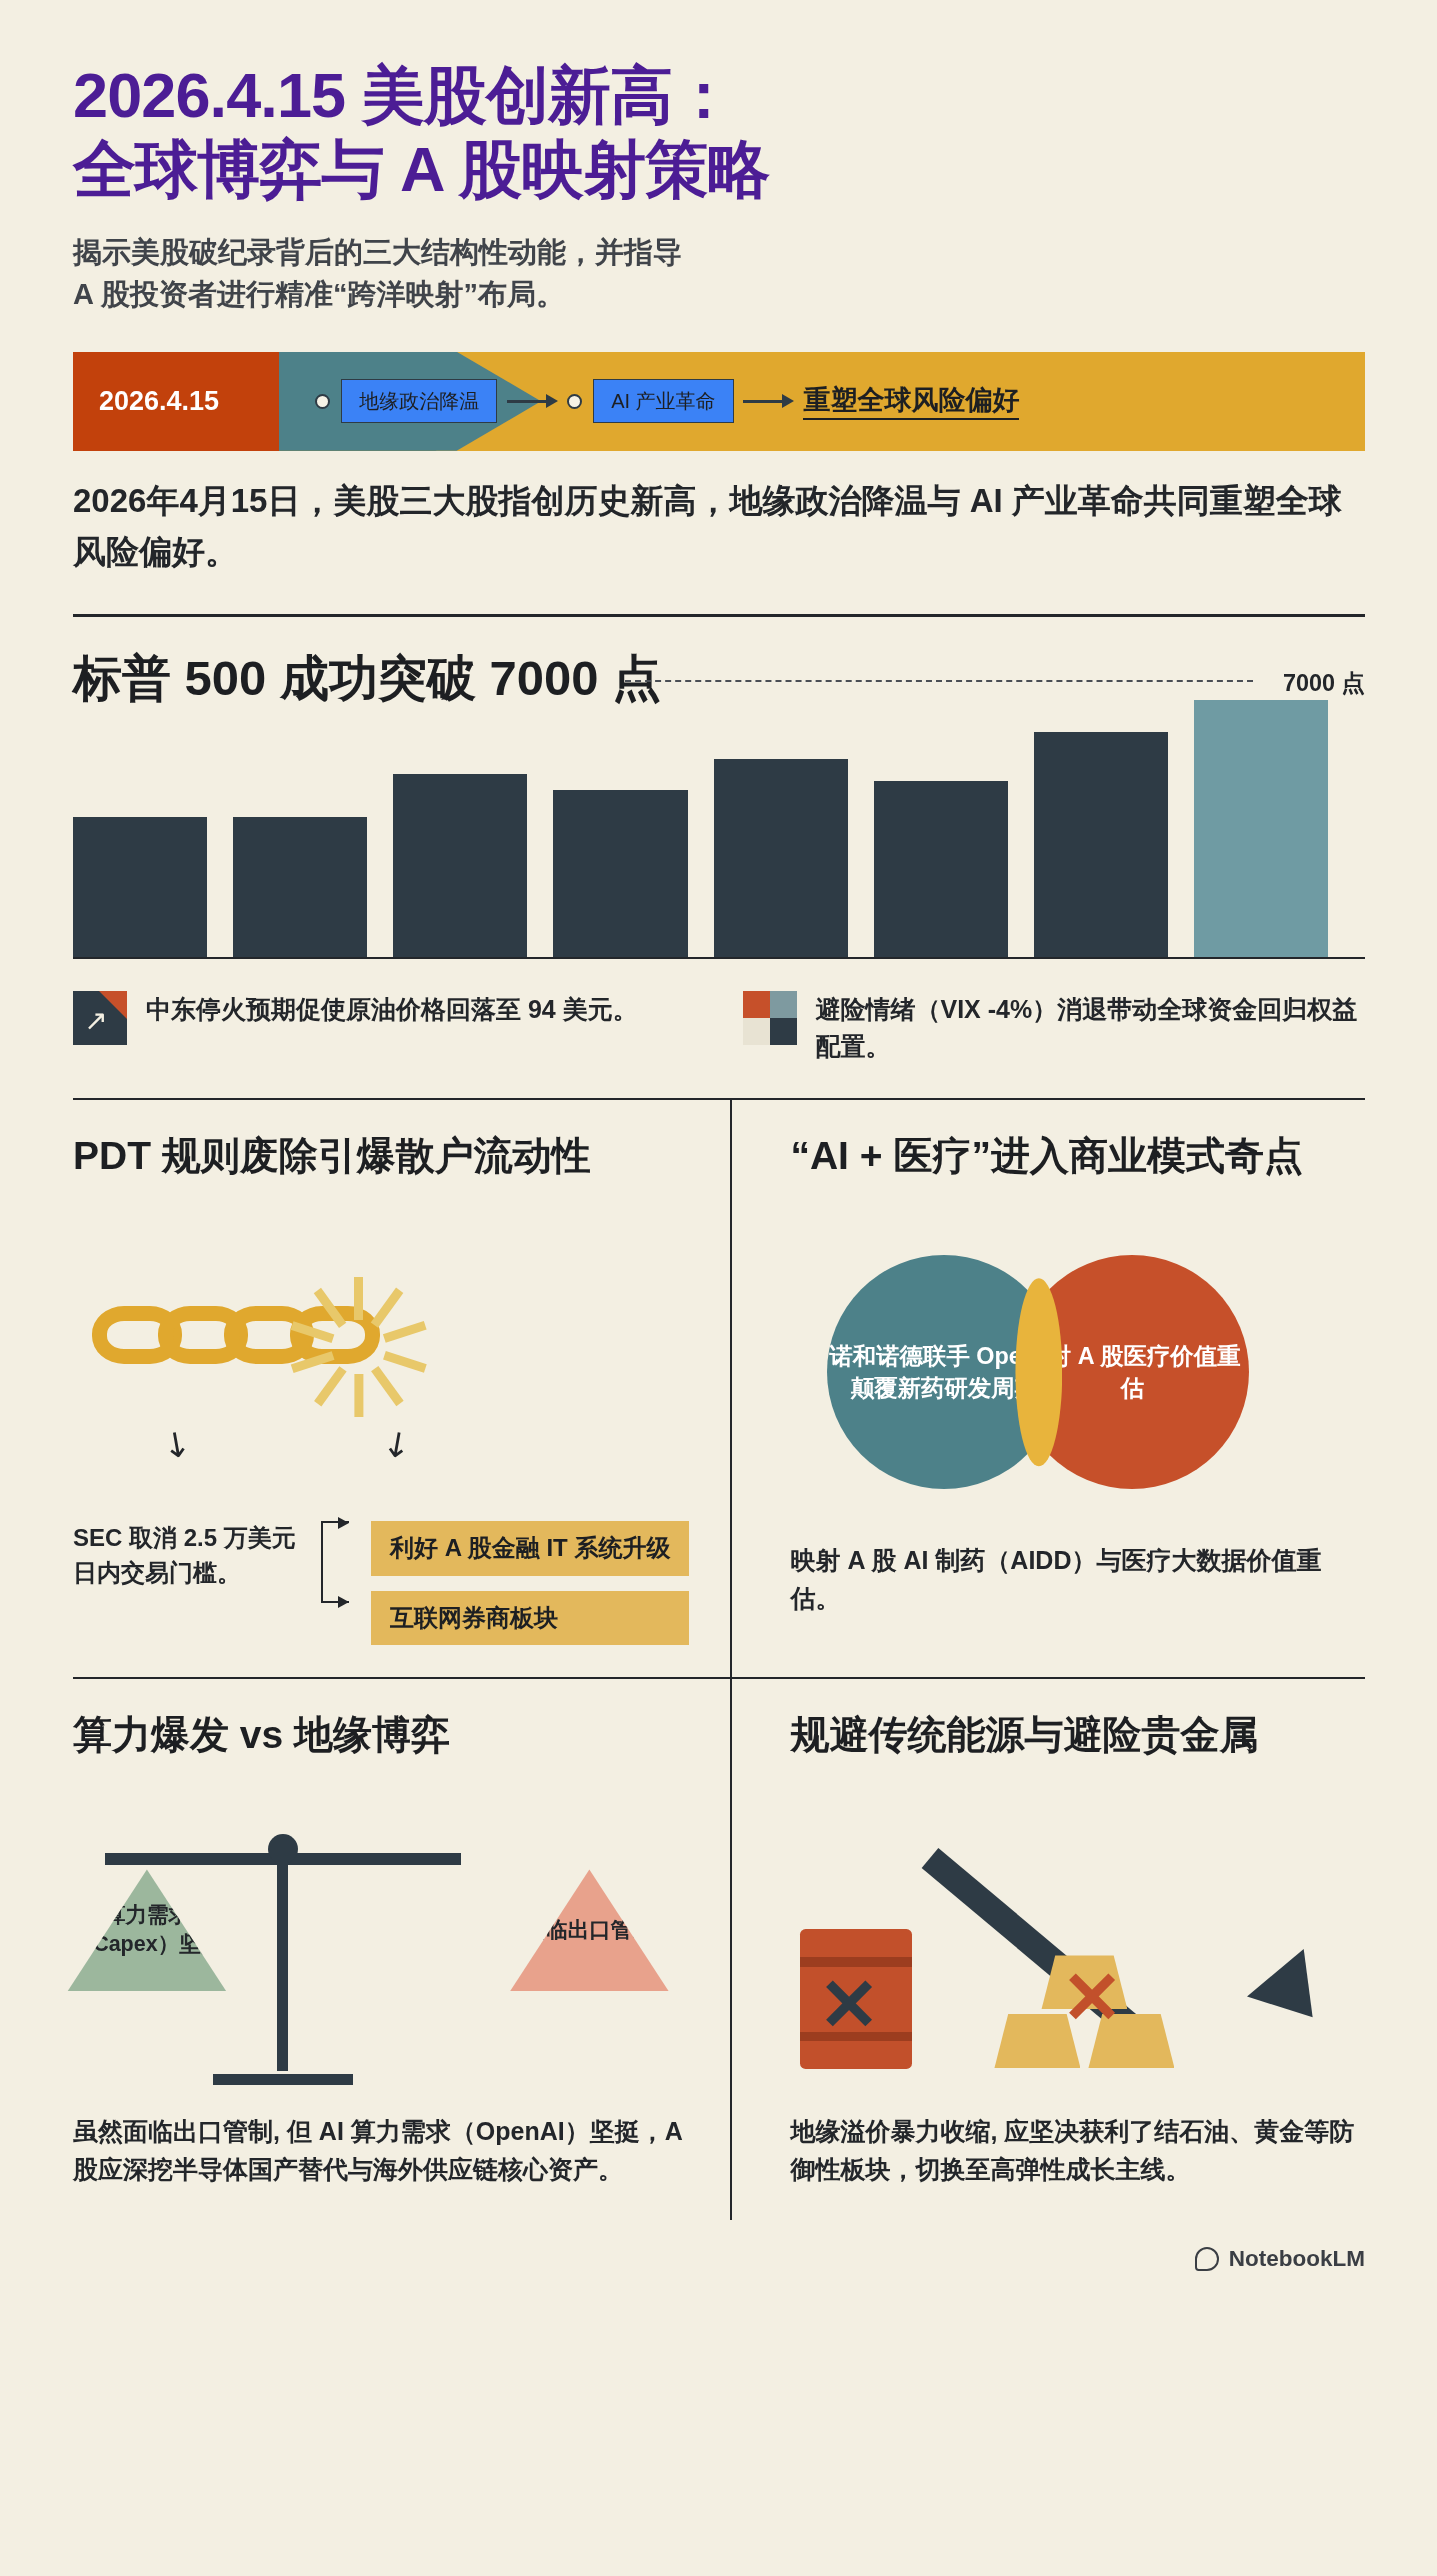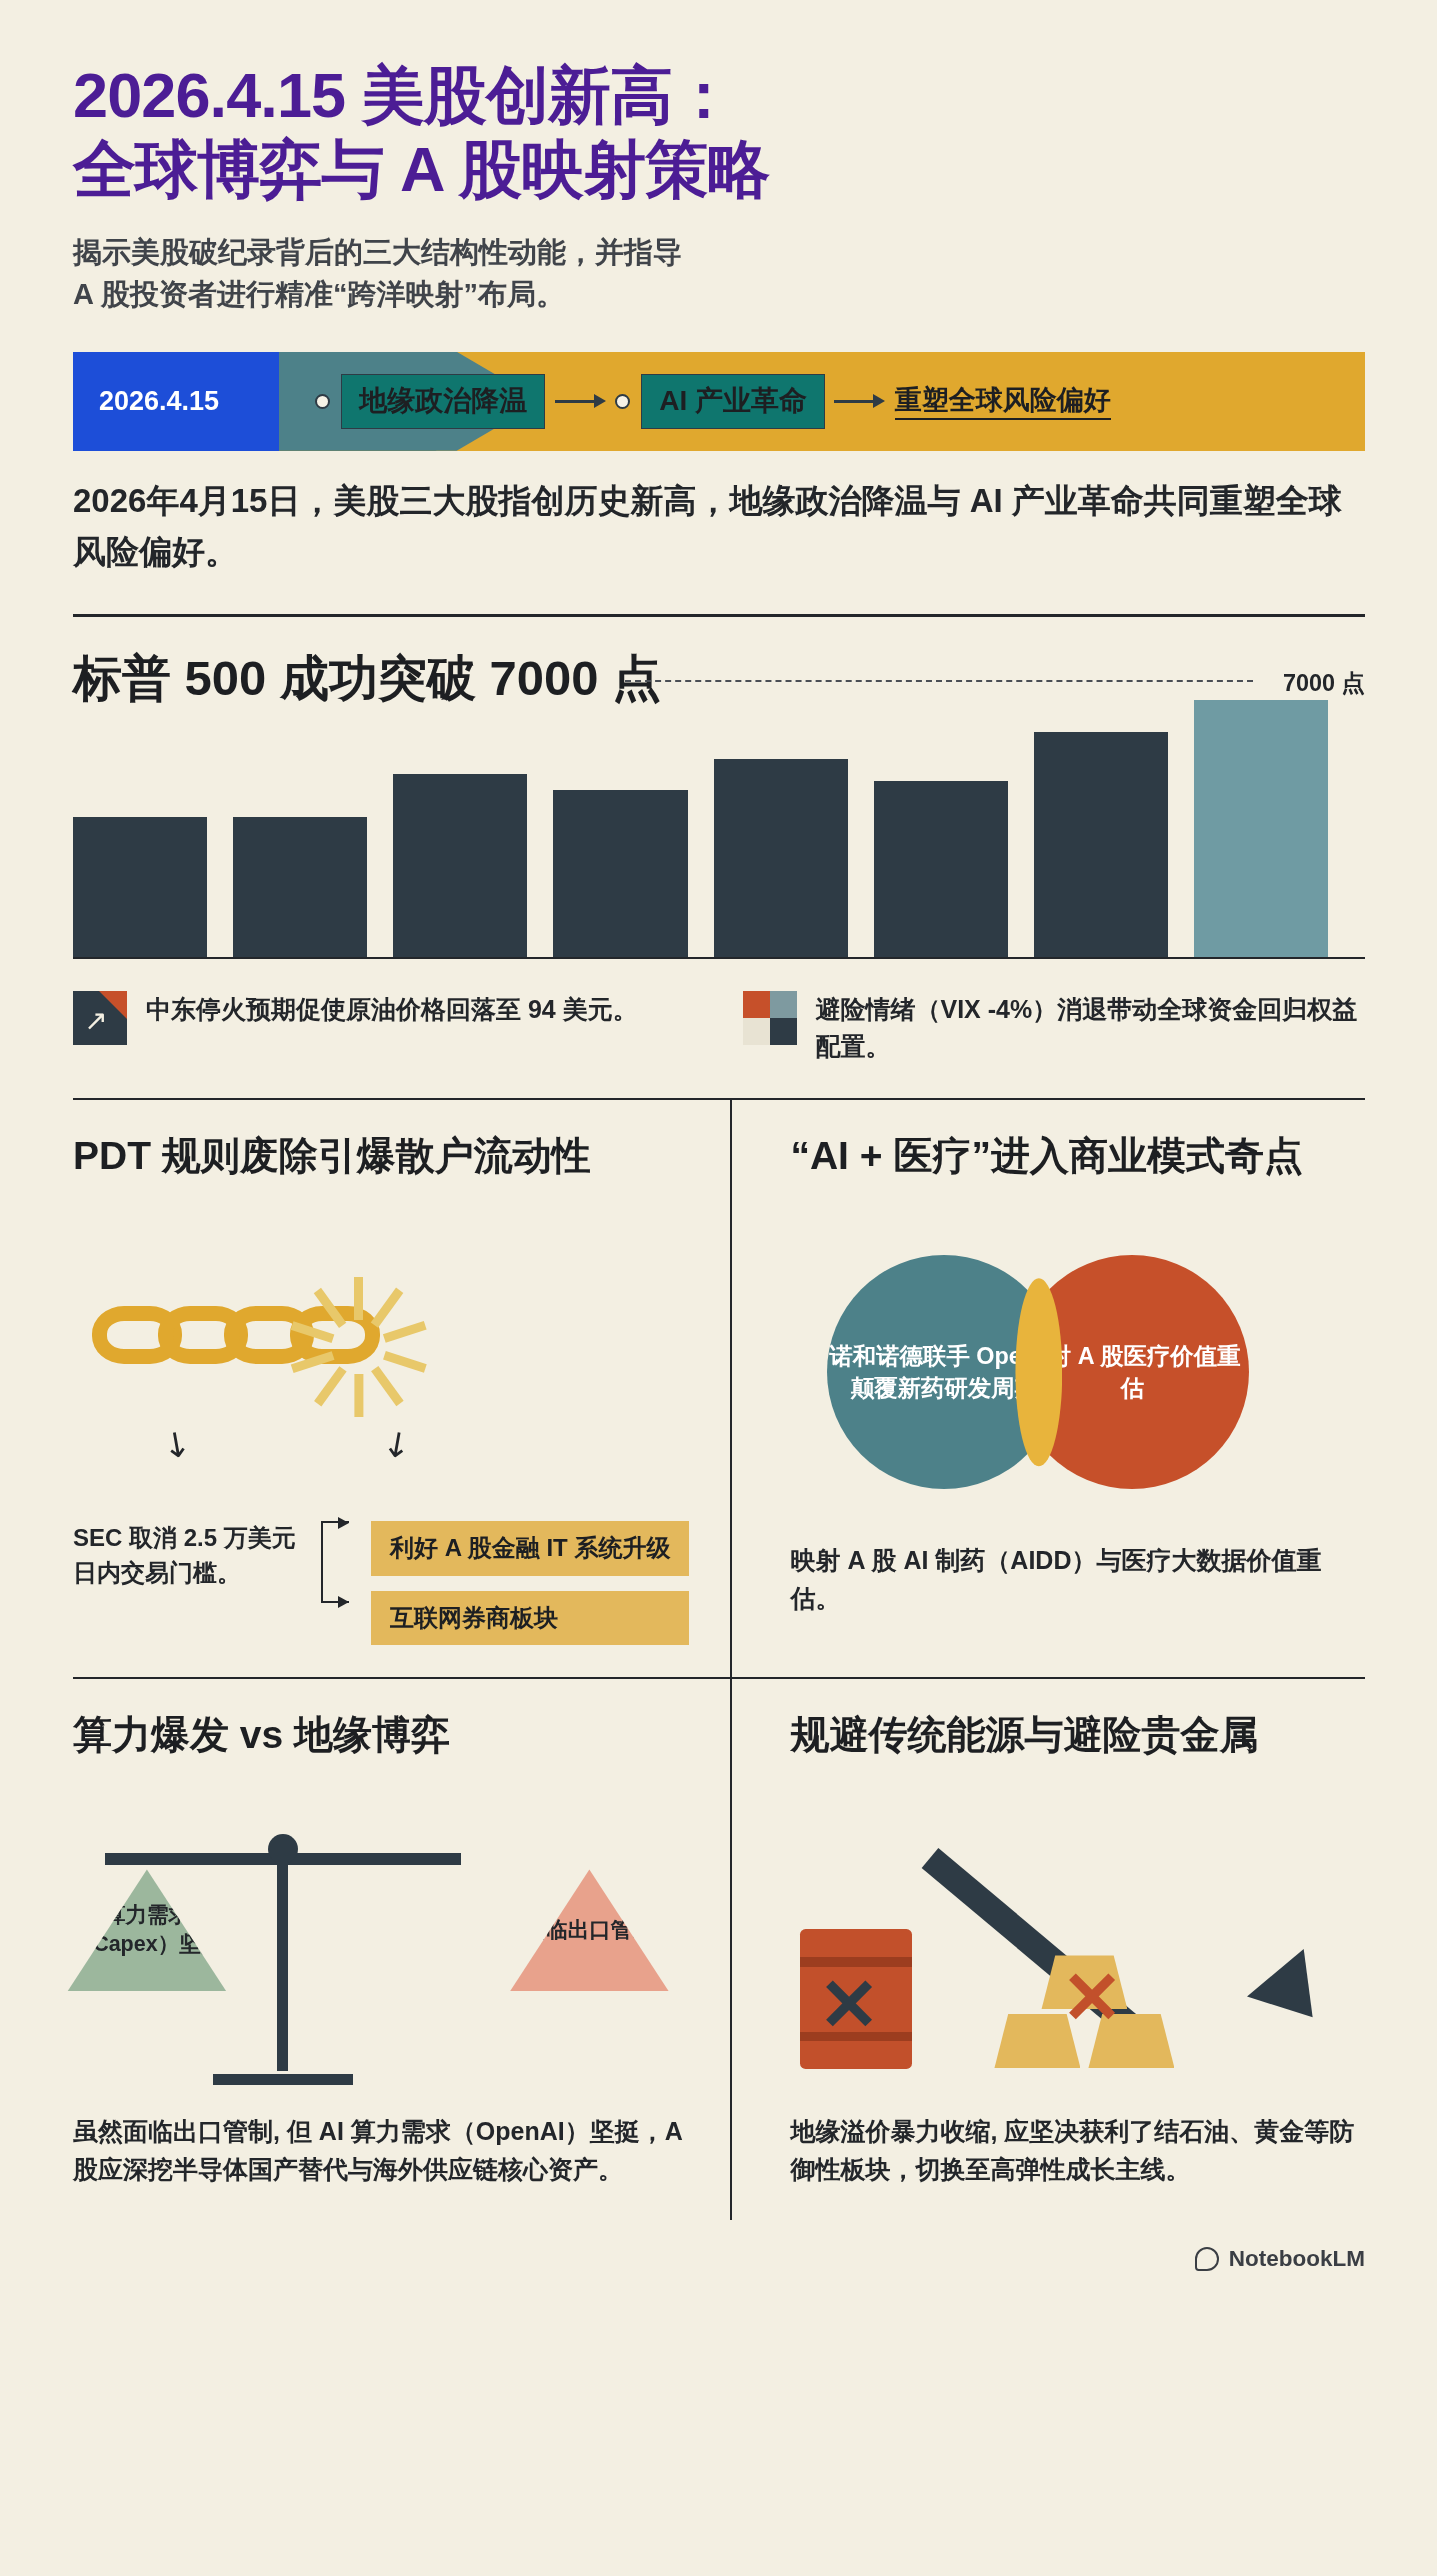--- a/index.html
+++ b/index.html
@@ -39,21 +39,21 @@
   .banner {
     height: 99px;
     display: flex;
     align-items: stretch;
     position: relative;
     overflow: hidden;
     background: #e0a82e;
   }
   .banner-date {
     width: 206px;
-    background: #1d4ed8;
+    background: #c2410c;
     color: #fff;
     display: flex;
     align-items: center;
     padding-left: 26px;
     font-size: 27px;
     font-weight: bold;
     position: relative;
     z-index: 4;
   }
   .banner-teal {
@@ -75,25 +75,25 @@
   .banner-items {
     position: relative;
     z-index: 5;
     flex: 1;
     display: flex;
     align-items: center;
     gap: 0;
     padding-left: 36px;
   }
   .chip {
-    background: #0f766e;
+    background: #3b82f6;
     border: 1.9px solid #2e3b45;
     padding: 7.5px 17px;
-    font-size: 28px;
-    font-weight: bold;
+    font-size: 20px;
+    font-weight: normal;
     color: #1d1f22;
     white-space: nowrap;
   }
   .node-dot {
     width: 15px; height: 15px;
     border-radius: 50%;
     background: #f6f2e6;
     border: 2.8px solid #2e3b45;
     margin-right: 11.2px;
     flex: none;

